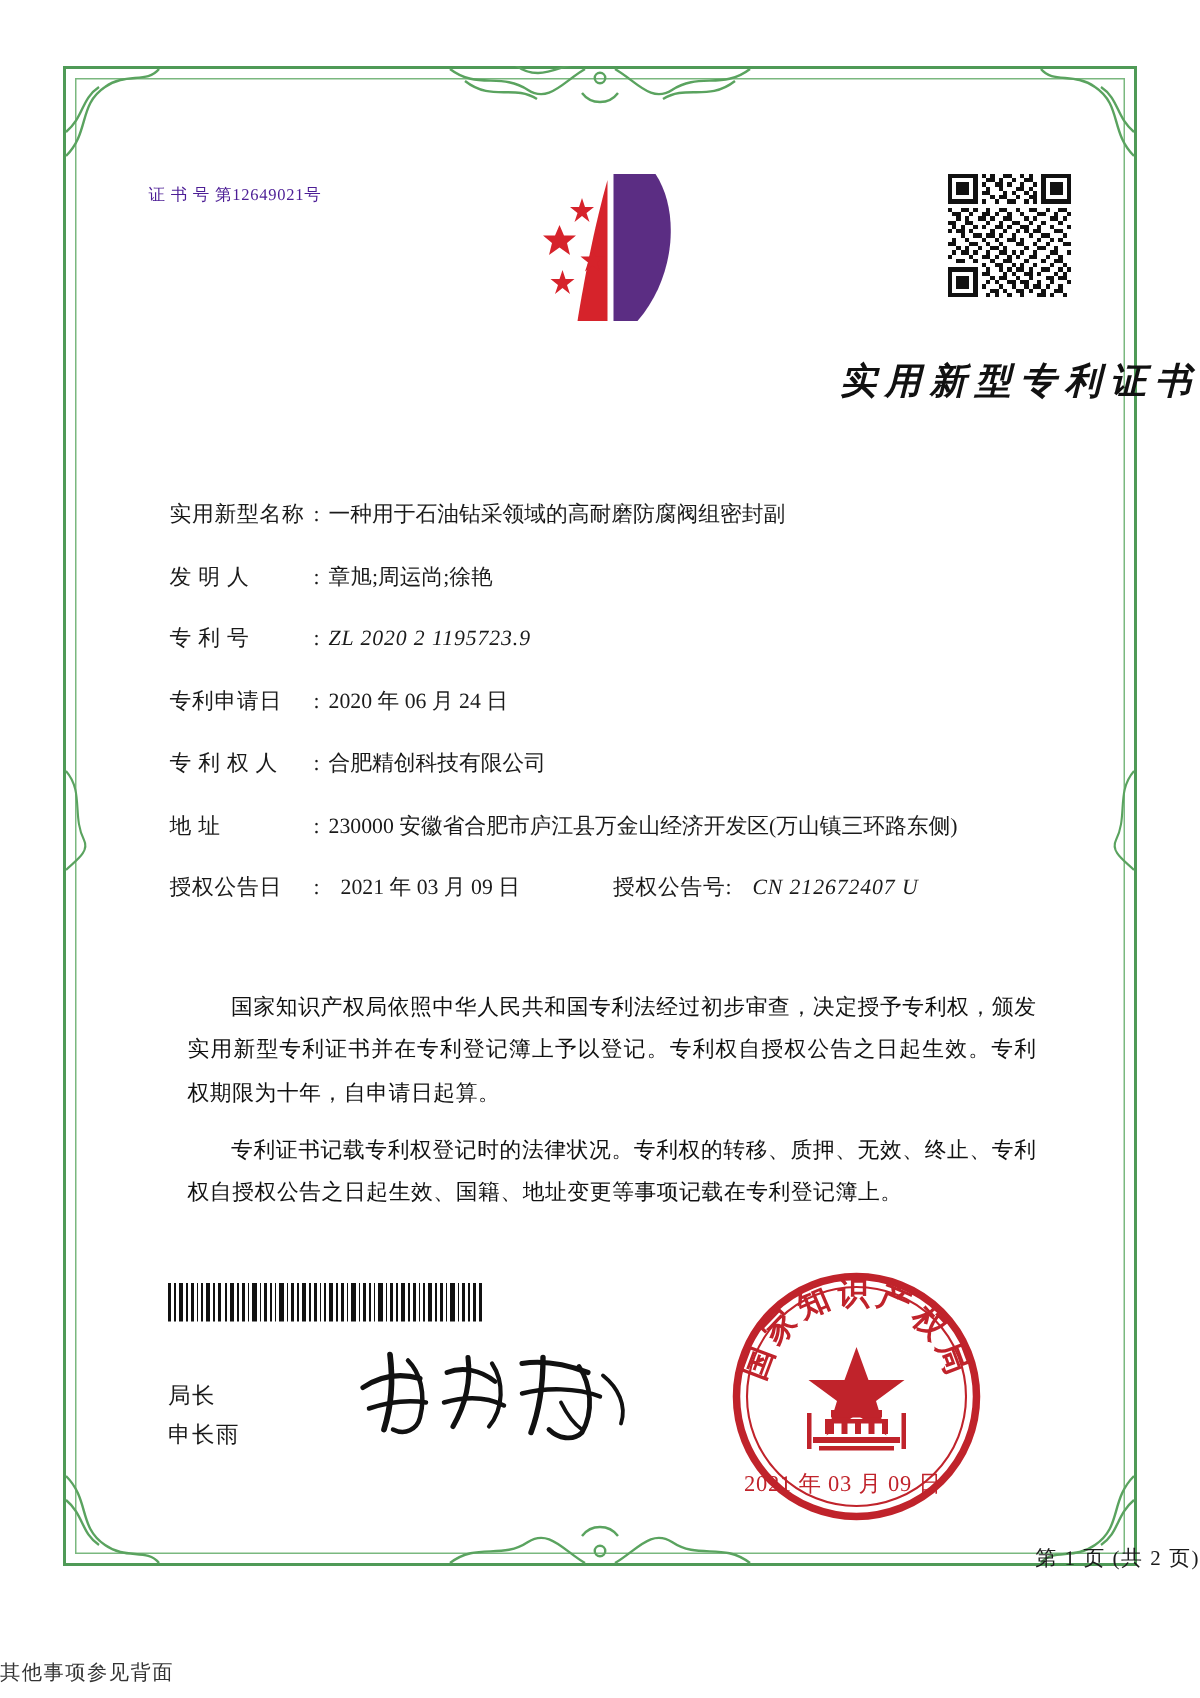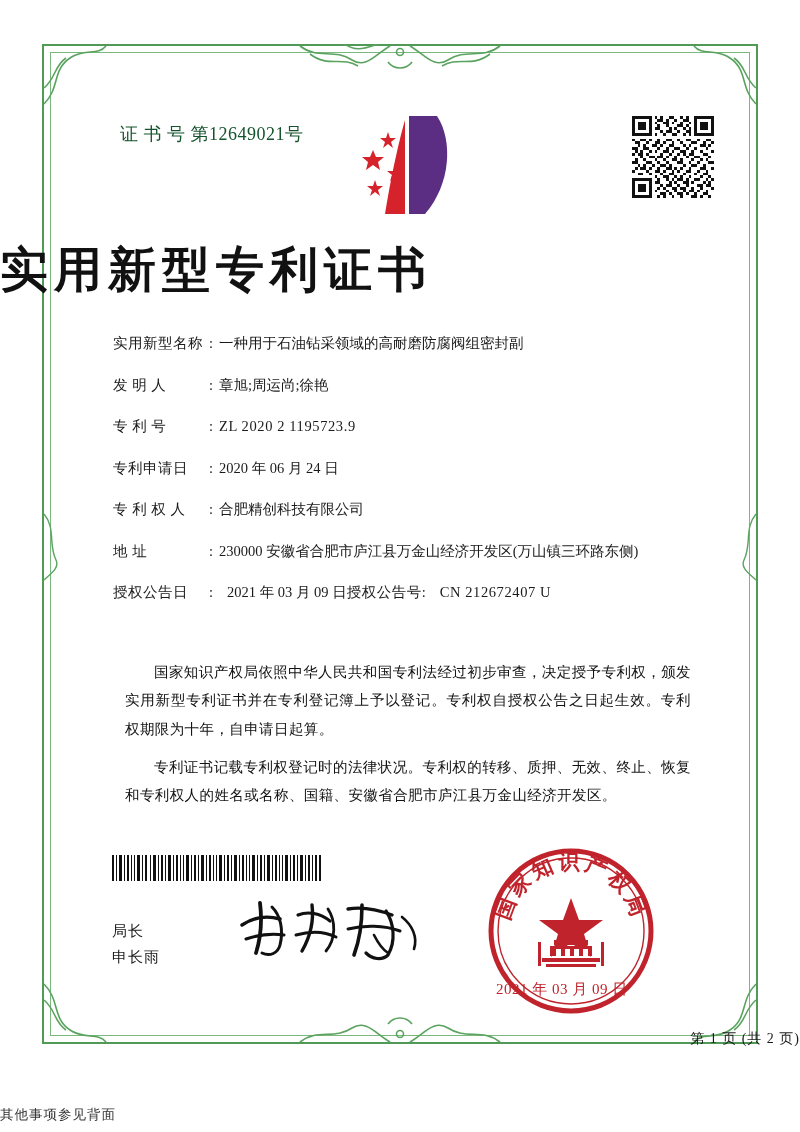--- a/index.html
+++ b/index.html
@@ -43,50 +43,51 @@
     position: absolute;
     left: 42px; top: 44px;
     width: 716px;
     height: 1000px;
     pointer-events: none;
   }
 
   
   .cert-number {
     position: absolute;
-    left: 120px; top: 122px;
-    font-size: 18px;
+    left: 99px; top: 122px;
+    font-size: 11px;
     letter-spacing: 0.5px;
-    color: #14532d;
+    color: #4c1d95;
     white-space: nowrap;
   }
   .logo {
     position: absolute;
     left: 355px; top: 110px;
     width: 100px;
     height: 110px;
   }
   .qr {
     position: absolute;
     right: 86px; top: 116px;
     width: 82px;
     height: 82px;
   }
 
   
   .title {
     position: absolute;
     left: 0; top: 238px;
     width: 800px;
-    text-align: left;
+    text-align: right;
     font-family: "Liberation Serif", "DejaVu Serif", serif;
-    font-size: 48px;
+    font-size: 24px;
     font-weight: bold;
     letter-spacing: 6px;
     color: #111111;
+    font-style: italic;
   }
 
   
   .fields {
     position: absolute;
     left: 113px; top: 330px;
     width: 590px;
     font-size: 14.5px;
     line-height: 1.9;
   }
@@ -107,25 +108,27 @@
     width: 10px;
   }
   .row .value {
     flex: 1 1 auto;
     white-space: normal;
     color: #1a1a1a;
   }
   .mono-ish {
     font-family: "Liberation Serif", "DejaVu Serif", serif;
     letter-spacing: 0.6px;
+    font-style: italic;
   }
   .row.two-col {
     justify-content: flex-start;
   }
   .second-label {
+    margin-left: 62px;
     flex: 0 0 auto;
     letter-spacing: 0.5px;
   }
   .second-value {
     margin-left: 8px;
     flex: 0 0 auto;
   }
 
   
   .paras {
@@ -524,21 +527,21 @@
       <span class="second-value">2021 年 03 月 09 日</span>
       <span class="second-label">授权公告号</span>
       <span class="colon">:</span>
       <span class="second-value mono-ish">CN 212672407 U</span>
     </div>
 
   </div>
 
   <div class="paras">
     <p>国家知识产权局依照中华人民共和国专利法经过初步审查，决定授予专利权，颁发实用新型专利证书并在专利登记簿上予以登记。专利权自授权公告之日起生效。专利权期限为十年，自申请日起算。</p>
-    <p>专利证书记载专利权登记时的法律状况。专利权的转移、质押、无效、终止、恢复和专利权人的姓名或名称、国籍、安徽省合肥市庐江县万金山经济开发区。</p>
+    <p>专利证书记载专利权登记时的法律状况。专利权的转移、质押、无效、终止、专利权自授权公告之日起生效、国籍、地址变更等事项记载在专利登记簿上。</p>
   </div>
 
   <svg class="barcode" viewBox="0 0 210 26" preserveAspectRatio="none" shape-rendering="crispEdges">
     <rect width="210" height="26" fill="#ffffff"></rect>
     <g fill="#111111">
       <rect x="0" y="0" width="2" height="26"></rect>
         <rect x="4" y="0" width="1" height="26"></rect>
       <rect x="7" y="0" width="3" height="26"></rect>
         <rect x="12" y="0" width="1" height="26"></rect>
       <rect x="15" y="0" width="2" height="26"></rect>

